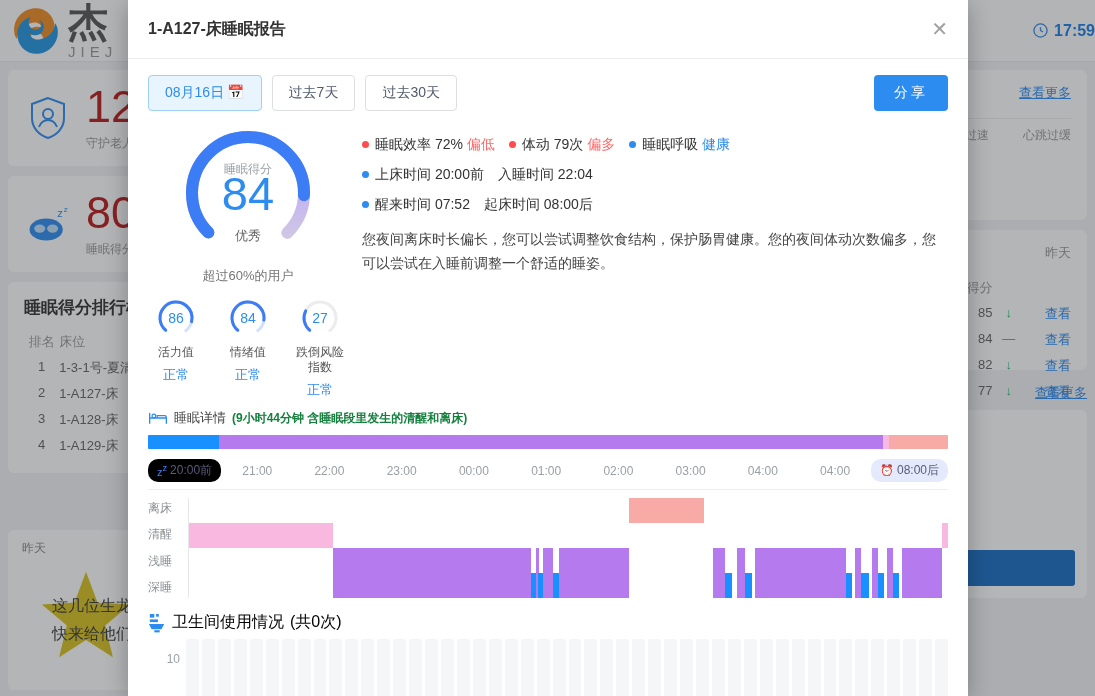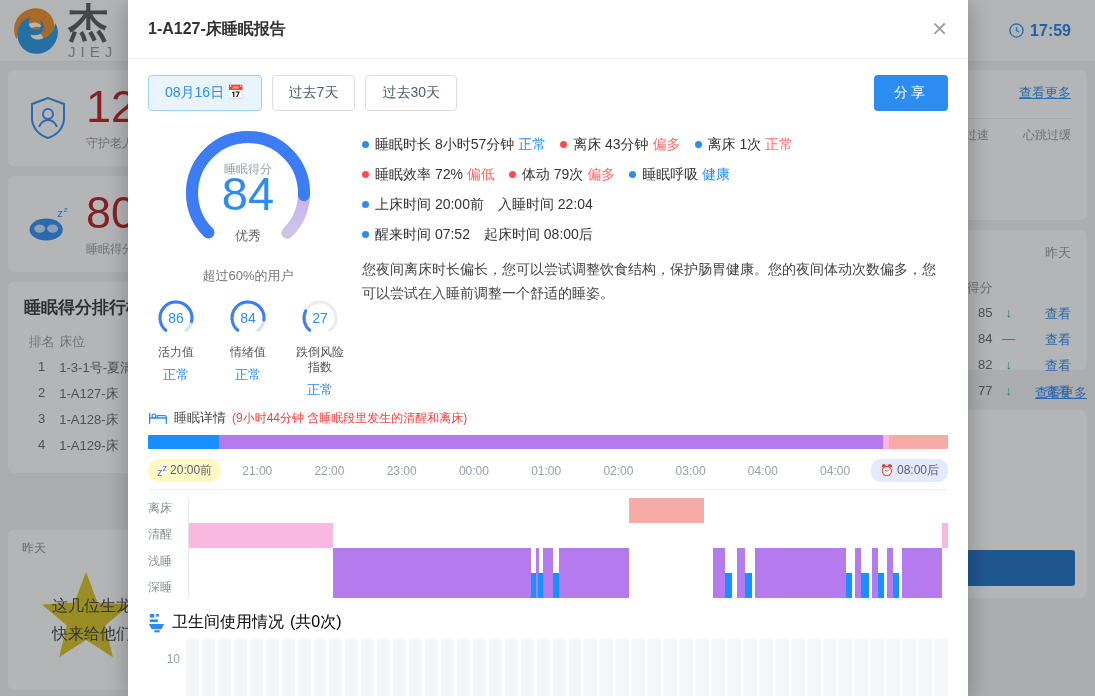--- a/index.html
+++ b/index.html
@@ -17,21 +17,21 @@
     position: absolute; top: 0; left: 0; width: 1095px; height: 62px;
     background: #fdfdfd; border-bottom: 1px solid #e8eaec;
     display: flex; align-items: center;
   }
   .logo-wrap { display: flex; align-items: center; padding-left: 8px; }
   .logo-mark { width: 56px; height: 56px; flex: none; }
   .logo-text { margin-left: 4px; line-height: 1; }
   .logo-cn { font-size: 40px; font-weight: bold; color: #555; letter-spacing: 2px;
              font-family: "DejaVu Sans", sans-serif; }
   .logo-en { font-size: 15px; color: #999; letter-spacing: 5px; margin-top: 2px; }
-  .hdr-right { margin-left: auto; padding-right: 24px; display: flex; align-items: center; gap: 6px; }
+  .hdr-right { margin-left: auto; display: flex; align-items: center; gap: 6px; }
   .hdr-time { color: #1d7fe8; font-weight: bold; font-size: 16px; }
 
   .bg-left { position: absolute; top: 70px; left: 8px; width: 300px; }
   .card { background: #fff; border-radius: 6px; margin-bottom: 10px; padding: 14px 16px; }
   .stat-row { display: flex; align-items: center; gap: 14px; }
   .stat-num { font-size: 45px; color: #b91c1c; font-weight: 300; line-height: 1; }
   .stat-cap { font-size: 12px; color: #999; margin-top: 6px; }
   .sec-title { font-size: 17px; font-weight: bold; color: #333; margin-bottom: 10px; }
   .rank-hdr, .rank-row { display: flex; font-size: 13px; color: #666; padding: 4px 0; }
   .rank-hdr { color: #999; }
@@ -112,28 +112,28 @@
   .dot.blue { background: #2d8cf0; }
   .dot.red  { background: #ff4d4f; }
   .ok   { color: #2d8cf0; }
   .bad  { color: #ff6a6a; }
   .gap  { display: inline-block; width: 14px; }
   .advice { font-size: 14px; color: #444; line-height: 24px; margin-top: 8px; max-width: 580px; }
 
   
   .sec-head { display: flex; align-items: center; gap: 6px; margin-top: 10px; }
   .sec-head .t { font-size: 13px; color: #444; }
-  .sec-head .sub { font-size: 12px; color: #ef4444; }
+  .sec-head .sub { font-size: 12px; color: #15803d; font-weight: bold; }
   .stackbar { display: flex; height: 14px; margin-top: 8px; border-radius: 1px; overflow: hidden; }
   .legend { display: flex; gap: 22px; margin-top: 10px; font-size: 13px; color: #444; align-items: center; }
   .sw { width: 11px; height: 11px; display: inline-block; margin-right: 6px; vertical-align: -1px; }
 
   .axis { display: flex; align-items: center; margin-top: 10px; position: relative;
           border-bottom: 1px solid #ededed; padding-bottom: 7px; }
-  .pill { background: #fef9c3; color: #5b5b7a; font-size: 12px; border-radius: 10px;
+  .pill { background: #000000; color: #5b5b7a; font-size: 12px; border-radius: 10px;
           padding: 3px 9px; display: flex; align-items: center; gap: 3px; }
   .pill.end { background: #e4e9fb; }
   .ticks { flex: 1; display: flex; justify-content: space-around; font-size: 12px; color: #9aa0a6; }
 
   .hypno-wrap { display: flex; margin-top: 8px; }
   .ylabels { width: 40px; flex: none; font-size: 12px; color: #8d9196;
              display: flex; flex-direction: column; justify-content: space-between;
              padding: 2px 0 2px 0; height: 100px; text-align: left; }
   .hypno { position: relative; flex: 1; height: 100px; border-left: 1px solid #e6e6e6; }
 
@@ -383,21 +383,20 @@
       <span class="mini-val">27</span>
     </div>
     <div class="mini-name">跌倒风险指数</div>
     <div class="mini-status">正常</div>
               </div>
             </div>
         </div>
 
         <div class="facts">
           <div id="factLines">
-              <div class="fact-line"><span class="dot blue"></span><span>睡眠时长</span> <span>8小时57分钟</span> <span class="ok">正常</span><span class="gap"></span><span class="dot red"></span><span>离床</span> <span>43分钟</span> <span class="bad">偏多</span><span class="gap"></span><span class="dot blue"></span><span>离床</span> <span>1次</span> <span class="bad">正常</span></div>
               <div class="fact-line"><span class="dot red"></span><span>睡眠效率</span> <span>72%</span> <span class="bad">偏低</span><span class="gap"></span><span class="dot red"></span><span>体动</span> <span>79次</span> <span class="bad">偏多</span><span class="gap"></span><span class="dot blue"></span><span>睡眠呼吸</span> <span class="ok">健康</span></div>
               <div class="fact-line"><span class="dot blue"></span><span>上床时间</span> <span>20:00前</span><span class="gap"></span><span>入睡时间</span> <span>22:04</span></div>
               <div class="fact-line"><span class="dot blue"></span><span>醒来时间</span> <span>07:52</span><span class="gap"></span><span>起床时间</span> <span>08:00后</span></div>
             </div>
           <div class="advice">您夜间离床时长偏长，您可以尝试调整饮食结构，保护肠胃健康。您的夜间体动次数偏多，您可以尝试在入睡前调整一个舒适的睡姿。</div>
         </div>
       </div>
 
       <div class="sec-head">
         <svg width="20" height="18" viewBox="0 0 24 20">

